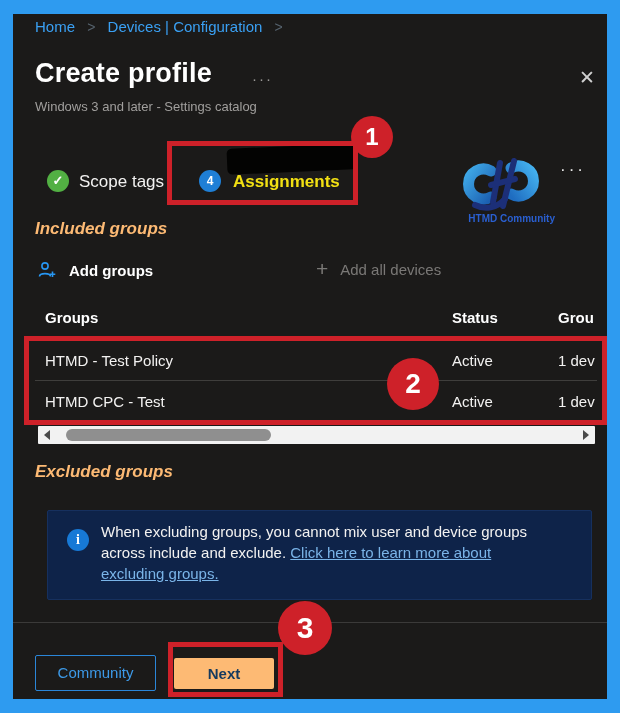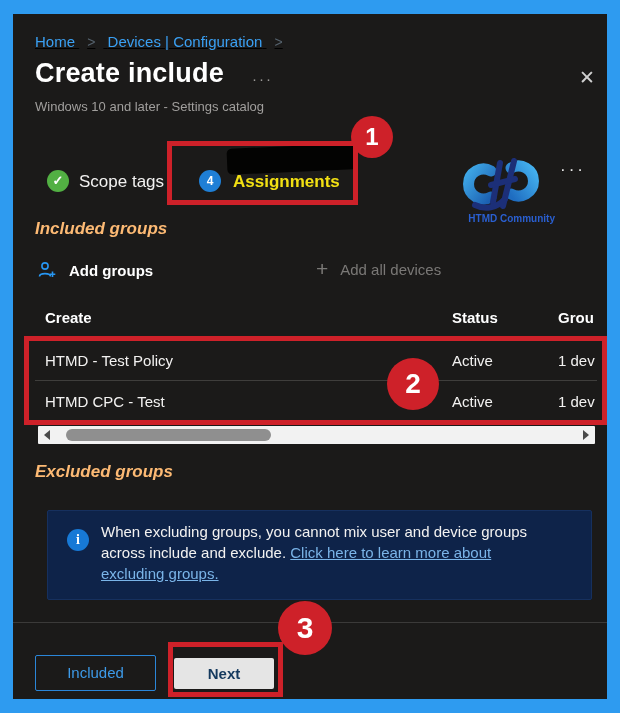--- a/index.html
+++ b/index.html
@@ -10,21 +10,21 @@
     font-family:"Liberation Sans", sans-serif;
     overflow:hidden;
   }
   .panel {
     position:absolute; left:13px; top:14px; width:594px; height:685px;
     background:#1b1a19; overflow:hidden;
   }
   .abs { position:absolute; }
 
   
-  .breadcrumb { left:22px; top:19px; font-size:15px; white-space:nowrap;text-decoration:underline; }
+  .breadcrumb { left:22px; top:4px; font-size:15px; white-space:nowrap; }
   .breadcrumb a { color:#3aa0f3; text-decoration:none; }
   .breadcrumb .sep { color:#56636e; margin:0 8px; font-size:14px; }
 
   
   .title { left:22px; top:44px; font-size:27px; font-weight:bold; color:#ffffff; letter-spacing:.2px; }
   .title-more { left:239px; top:56px; color:#9b9997; font-size:15px; letter-spacing:2px; cursor:pointer; }
   .close-btn { left:566px; top:52px; color:#d0d0d0; font-size:19px; cursor:pointer; }
   .subtitle { left:22px; top:85px; font-size:13px; color:#a19f9d; }
 
   
@@ -77,21 +77,21 @@
   .infobox { left:34px; top:496px; width:545px; height:90px; background:#0e2349; border:1px solid #16305e; border-radius:2px; }
   .info-icon { position:absolute; left:19px; top:18px; width:22px; height:22px; background:#1779d6; border-radius:50%;
                color:#fff; font-weight:bold; font-size:14px; text-align:center; line-height:22px; font-family:"Liberation Serif",serif; }
   .info-text { position:absolute; left:53px; top:10px; width:452px; font-size:15px; line-height:21px; color:#f3f2f1; }
   .info-text a { color:#7ab4e8; text-decoration:underline; }
 
   
   .footer-divider { left:0; top:608px; width:594px; height:1px; background:#3b3a39; }
   .btn-previous { left:22px; top:641px; width:121px; height:36px; background:transparent; border:1px solid #2b86d8;
                   color:#3d9ae8; font-size:15px; border-radius:2px; text-align:center; line-height:34px; cursor:pointer; }
-  .btn-next { left:161px; top:644px; width:100px; height:31px; background:#e5e5e5; border:none;
+  .btn-next { left:161px; top:644px; width:100px; height:31px; background:#fdba74; border:none;
               color:#14395e; font-size:15px; font-weight:bold; border-radius:2px; text-align:center; line-height:31px; cursor:pointer; }
 
   
   .ann-rect { border:5px solid #ce2129; background:transparent; z-index:40; }
   .ann-rect1 { left:154px; top:127px; width:191px; height:64px; }
   .ann-rect2 { left:11px; top:322px; width:583px; height:89px; }
   .ann-rect3 { left:155px; top:628px; width:115px; height:55px; }
   .ann-circle { background:#ce2129; border-radius:50%; color:#ffffff; font-weight:bold; text-align:center; z-index:41; }
   .ann-c1 { left:338px; top:102px; width:42px; height:42px; font-size:24px; line-height:42px; }
   .ann-c2 { left:374px; top:344px; width:52px; height:52px; font-size:28px; line-height:52px; }
@@ -102,24 +102,24 @@
 
 <div class="panel">
 
   <nav class="abs breadcrumb">
     <a href="#">Home</a>
     <span class="sep">&gt;</span>
     <a href="#">Devices | Configuration</a>
     <span class="sep">&gt;</span>
   </nav>
 
-  <h1 class="abs title">Create include</h1>
+  <h1 class="abs title">Create profile</h1>
   <span class="abs title-more">···</span>
   <span class="abs close-btn">✕</span>
-  <div class="abs subtitle">Windows 10 and later - Settings catalog</div>
+  <div class="abs subtitle">Windows 3 and later - Settings catalog</div>
 
   <span class="abs round check-circle">✓</span>
   <span class="abs tab-label scope-label">Scope tags</span>
   <div class="abs highlight-blob"></div>
   <span class="abs round badge-circle">4</span>
   <span class="abs tab-label assign-label">Assignments</span>
 
   <svg class="abs logo" width="96" height="56" viewBox="0 0 96 56">
     <defs>
       <linearGradient id="lg1" x1="0" y1="0" x2="1" y2="1">
@@ -153,21 +153,21 @@
     </svg>
     <span>Add groups</span>
   </div>
 
 
   <div class="abs tool-btn tool-disabled btn-add-devices">
     <span class="plus-glyph">+</span>
     <span>Add all devices</span>
   </div>
 
-  <span class="abs th col-groups">Create</span>
+  <span class="abs th col-groups">Groups</span>
   <span class="abs th col-status">Status</span>
   <span class="abs th col-members">Grou</span>
 
   <div class="row1">
     <span class="abs td td-abs col-groups">HTMD - Test Policy</span>
     <span class="abs td td-abs col-status">Active</span>
     <span class="abs td td-abs col-members">1 dev</span>
   </div>
   <div class="abs row-sep"></div>
   <div class="row2">
@@ -183,21 +183,21 @@
   </div>
 
   <h2 class="abs section-heading excluded-heading">Excluded groups</h2>
 
   <div class="abs infobox">
     <span class="info-icon">i</span>
     <p class="info-text"><span>When excluding groups, you cannot mix user and device groups across include and exclude. </span><a href="#">Click here to learn more about excluding groups.</a></p>
   </div>
 
   <div class="abs footer-divider"></div>
-  <div class="abs btn-previous">Included</div>
+  <div class="abs btn-previous">Community</div>
   <div class="abs btn-next">Next</div>
 
   <div class="abs ann-rect ann-rect1"></div>
   <div class="abs ann-circle ann-c1">1</div>
   <div class="abs ann-rect ann-rect2"></div>
   <div class="abs ann-circle ann-c2">2</div>
   <div class="abs ann-rect ann-rect3"></div>
   <div class="abs ann-circle ann-c3">3</div>
 
 </div>

